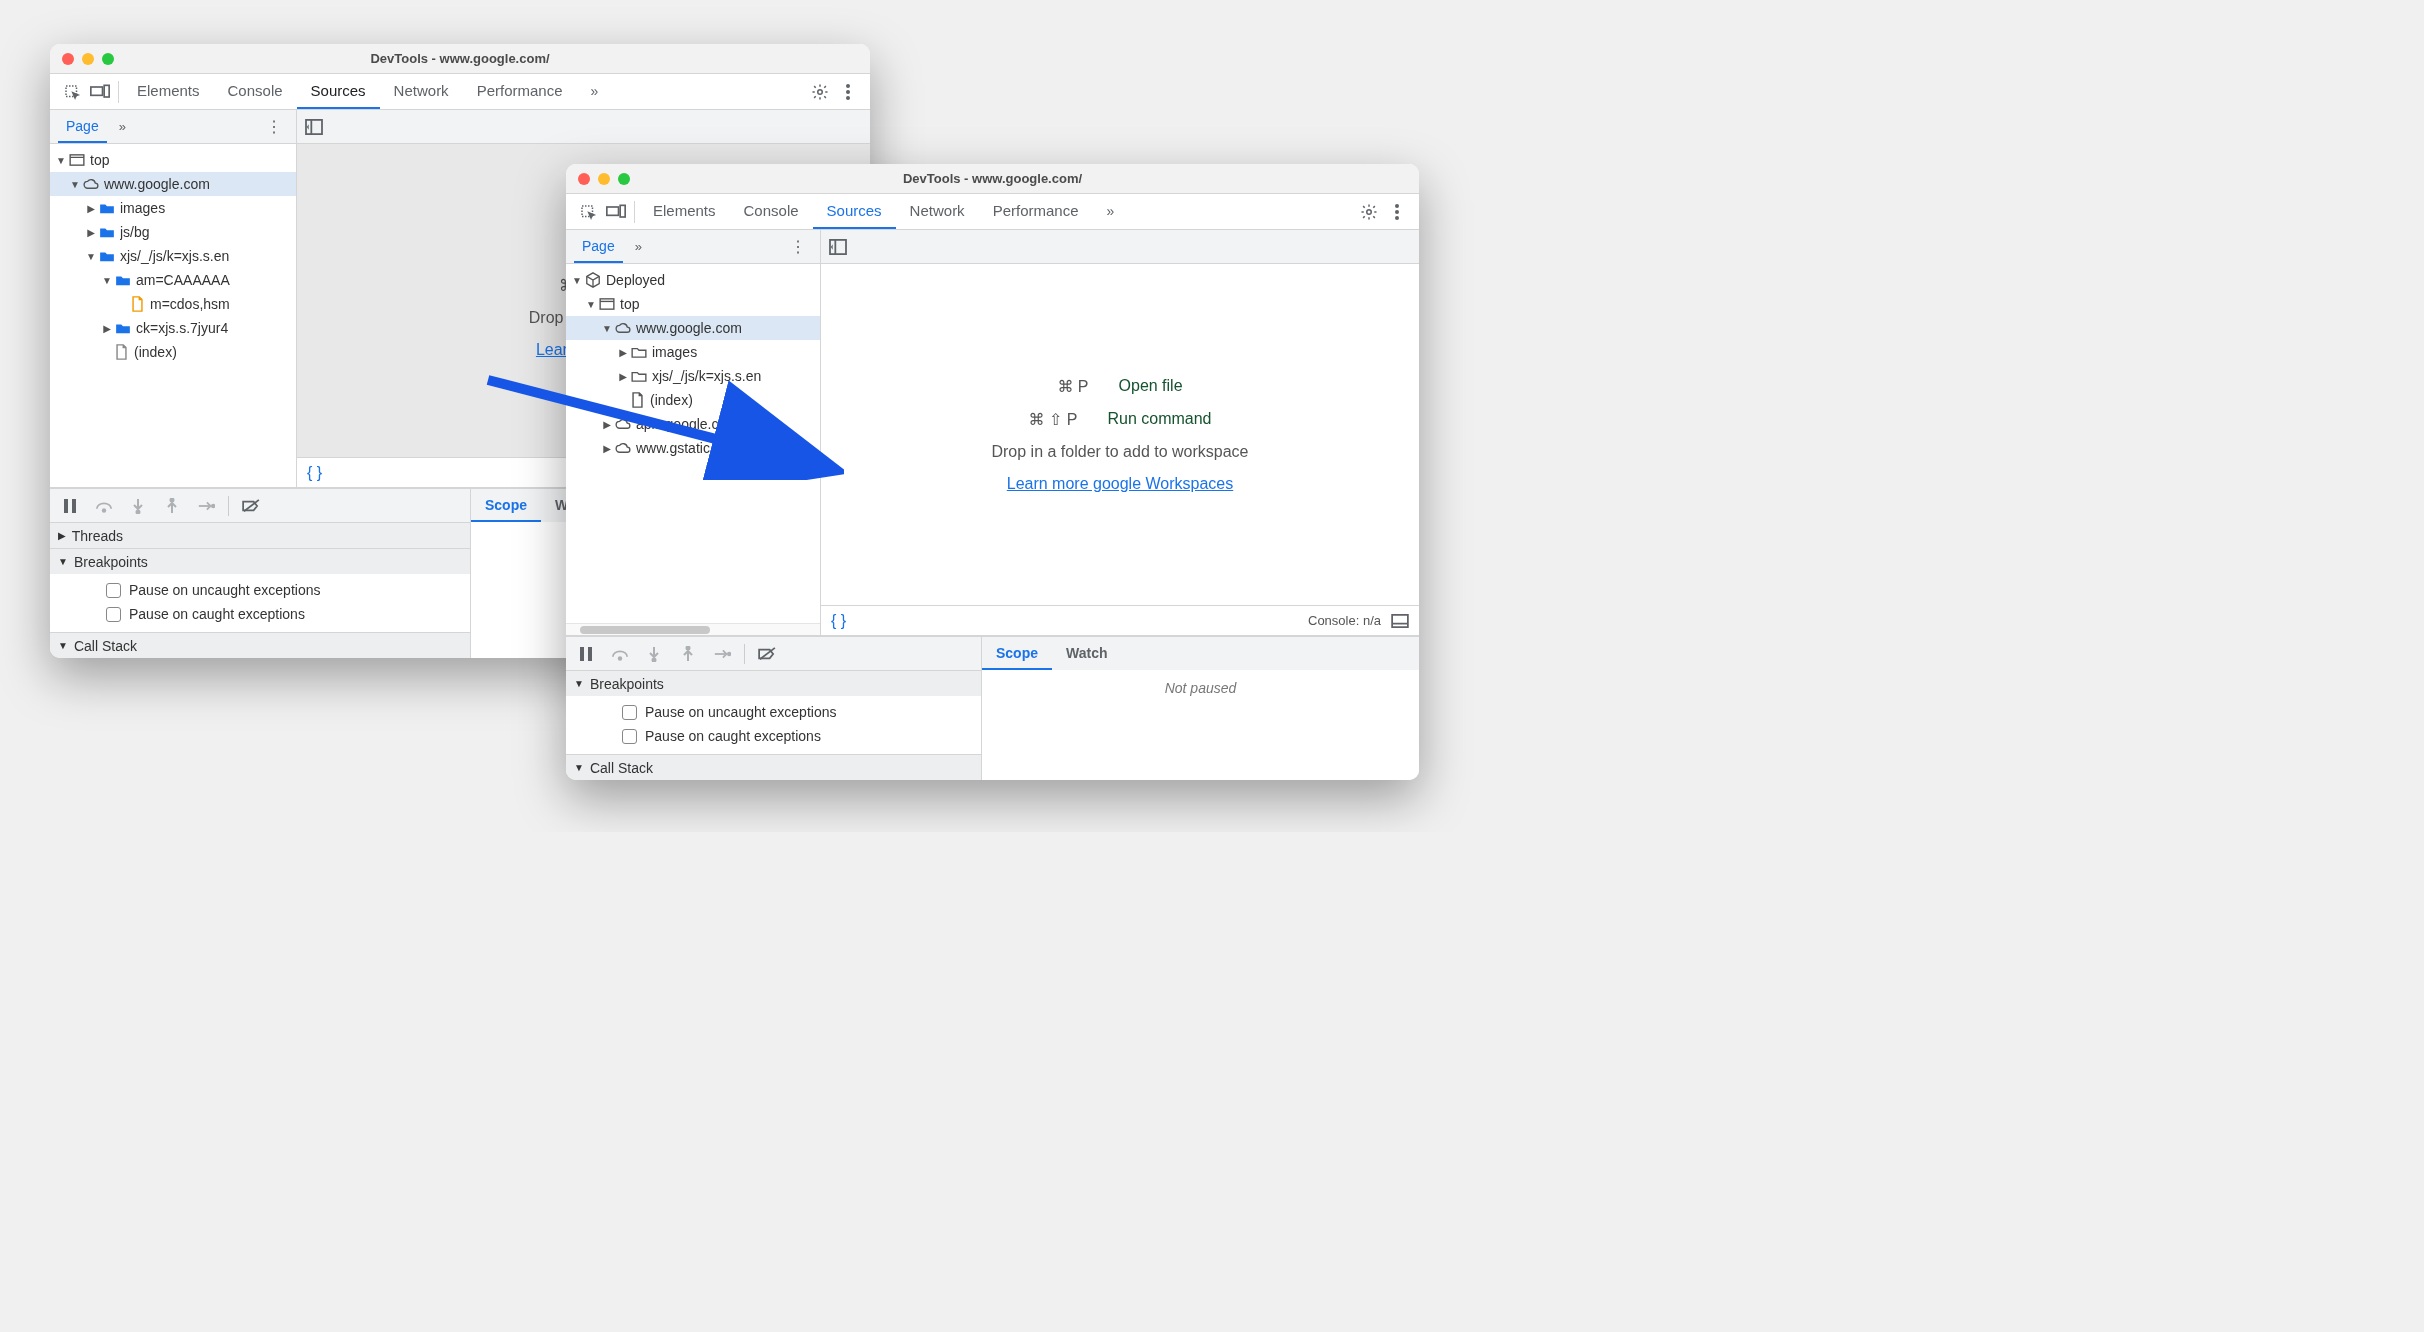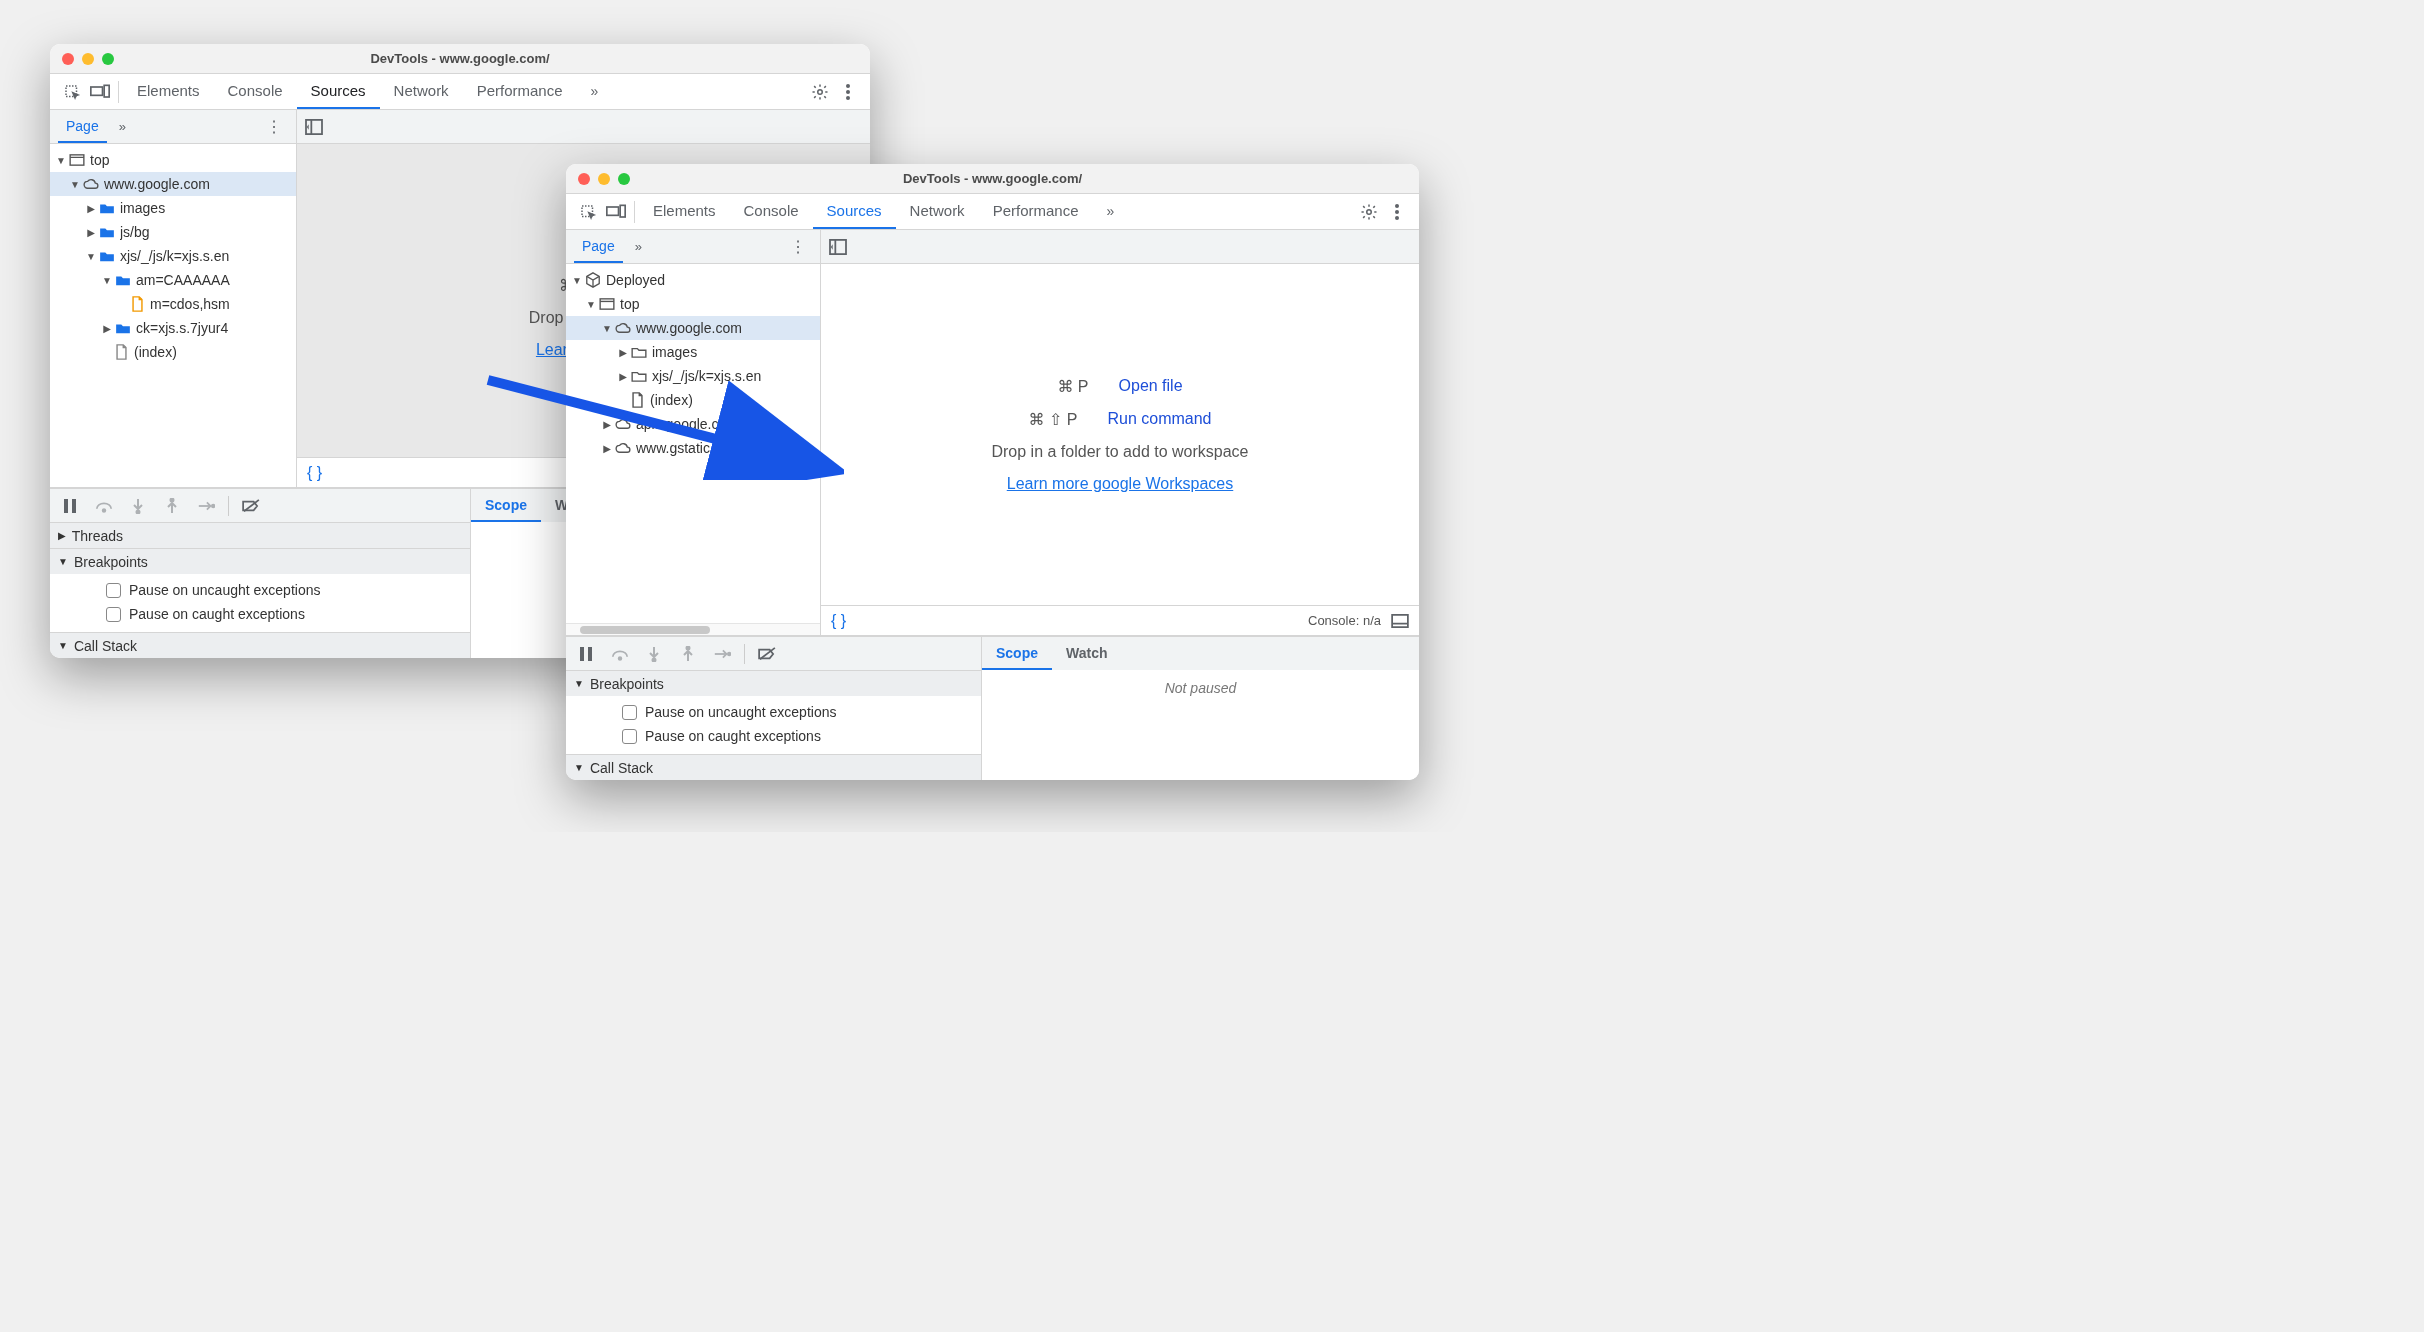--- a/index.html
+++ b/index.html
@@ -140,21 +140,21 @@
   display: flex;
   flex-direction: column;
   align-items: center;
   justify-content: center;
   gap: 14px;
   color: #555;
   font-size: 16px;
 }
 .editor-empty .shortcut-row { display: flex; gap: 30px; align-items: center; }
 .shortcut-key { font-size: 16px; color: #555; }
-.shortcut-lbl { font-size: 16px; color: #1d4ed8; }
+.shortcut-lbl { font-size: 16px; color: #14532d; }
 .link { color: #1a73e8; text-decoration: underline; cursor: pointer; font-size: 16px; }
 .editor-footer {
   height: 30px;
   border-top: 1px solid #d5d5d5;
   background: #fff;
   display: flex;
   align-items: center;
   padding: 0 10px;
   gap: 10px;
   font-size: 13px;

